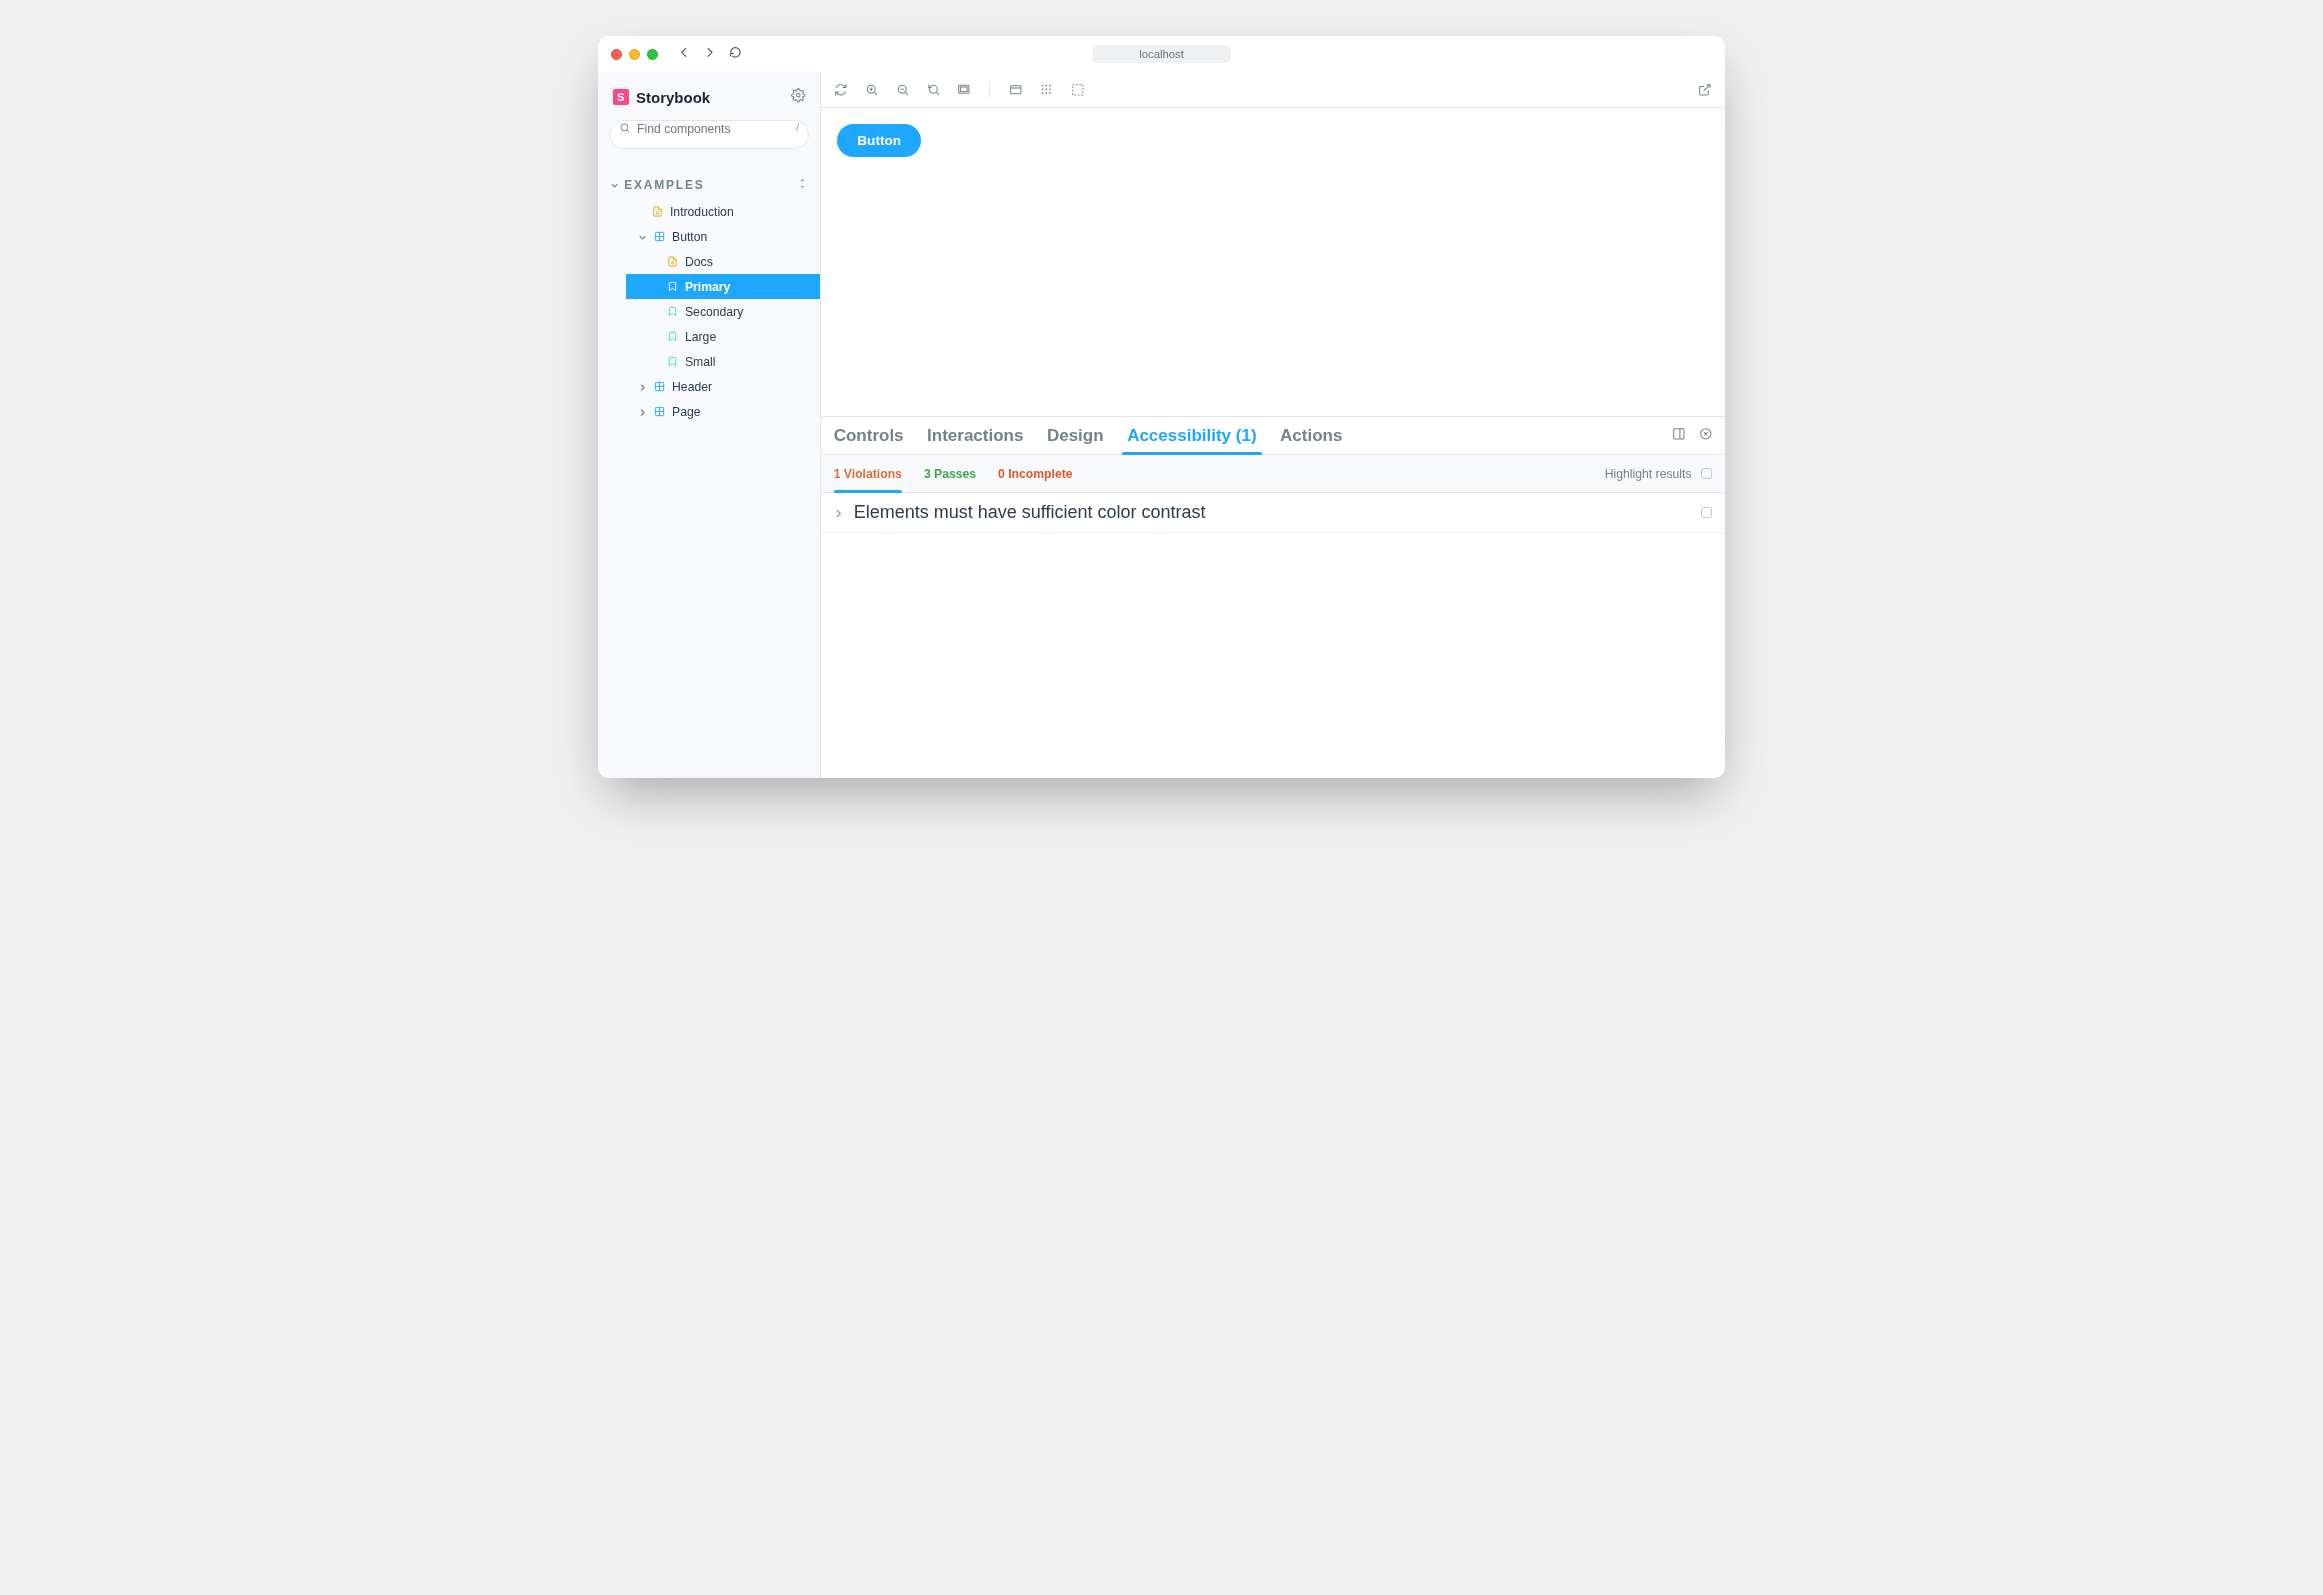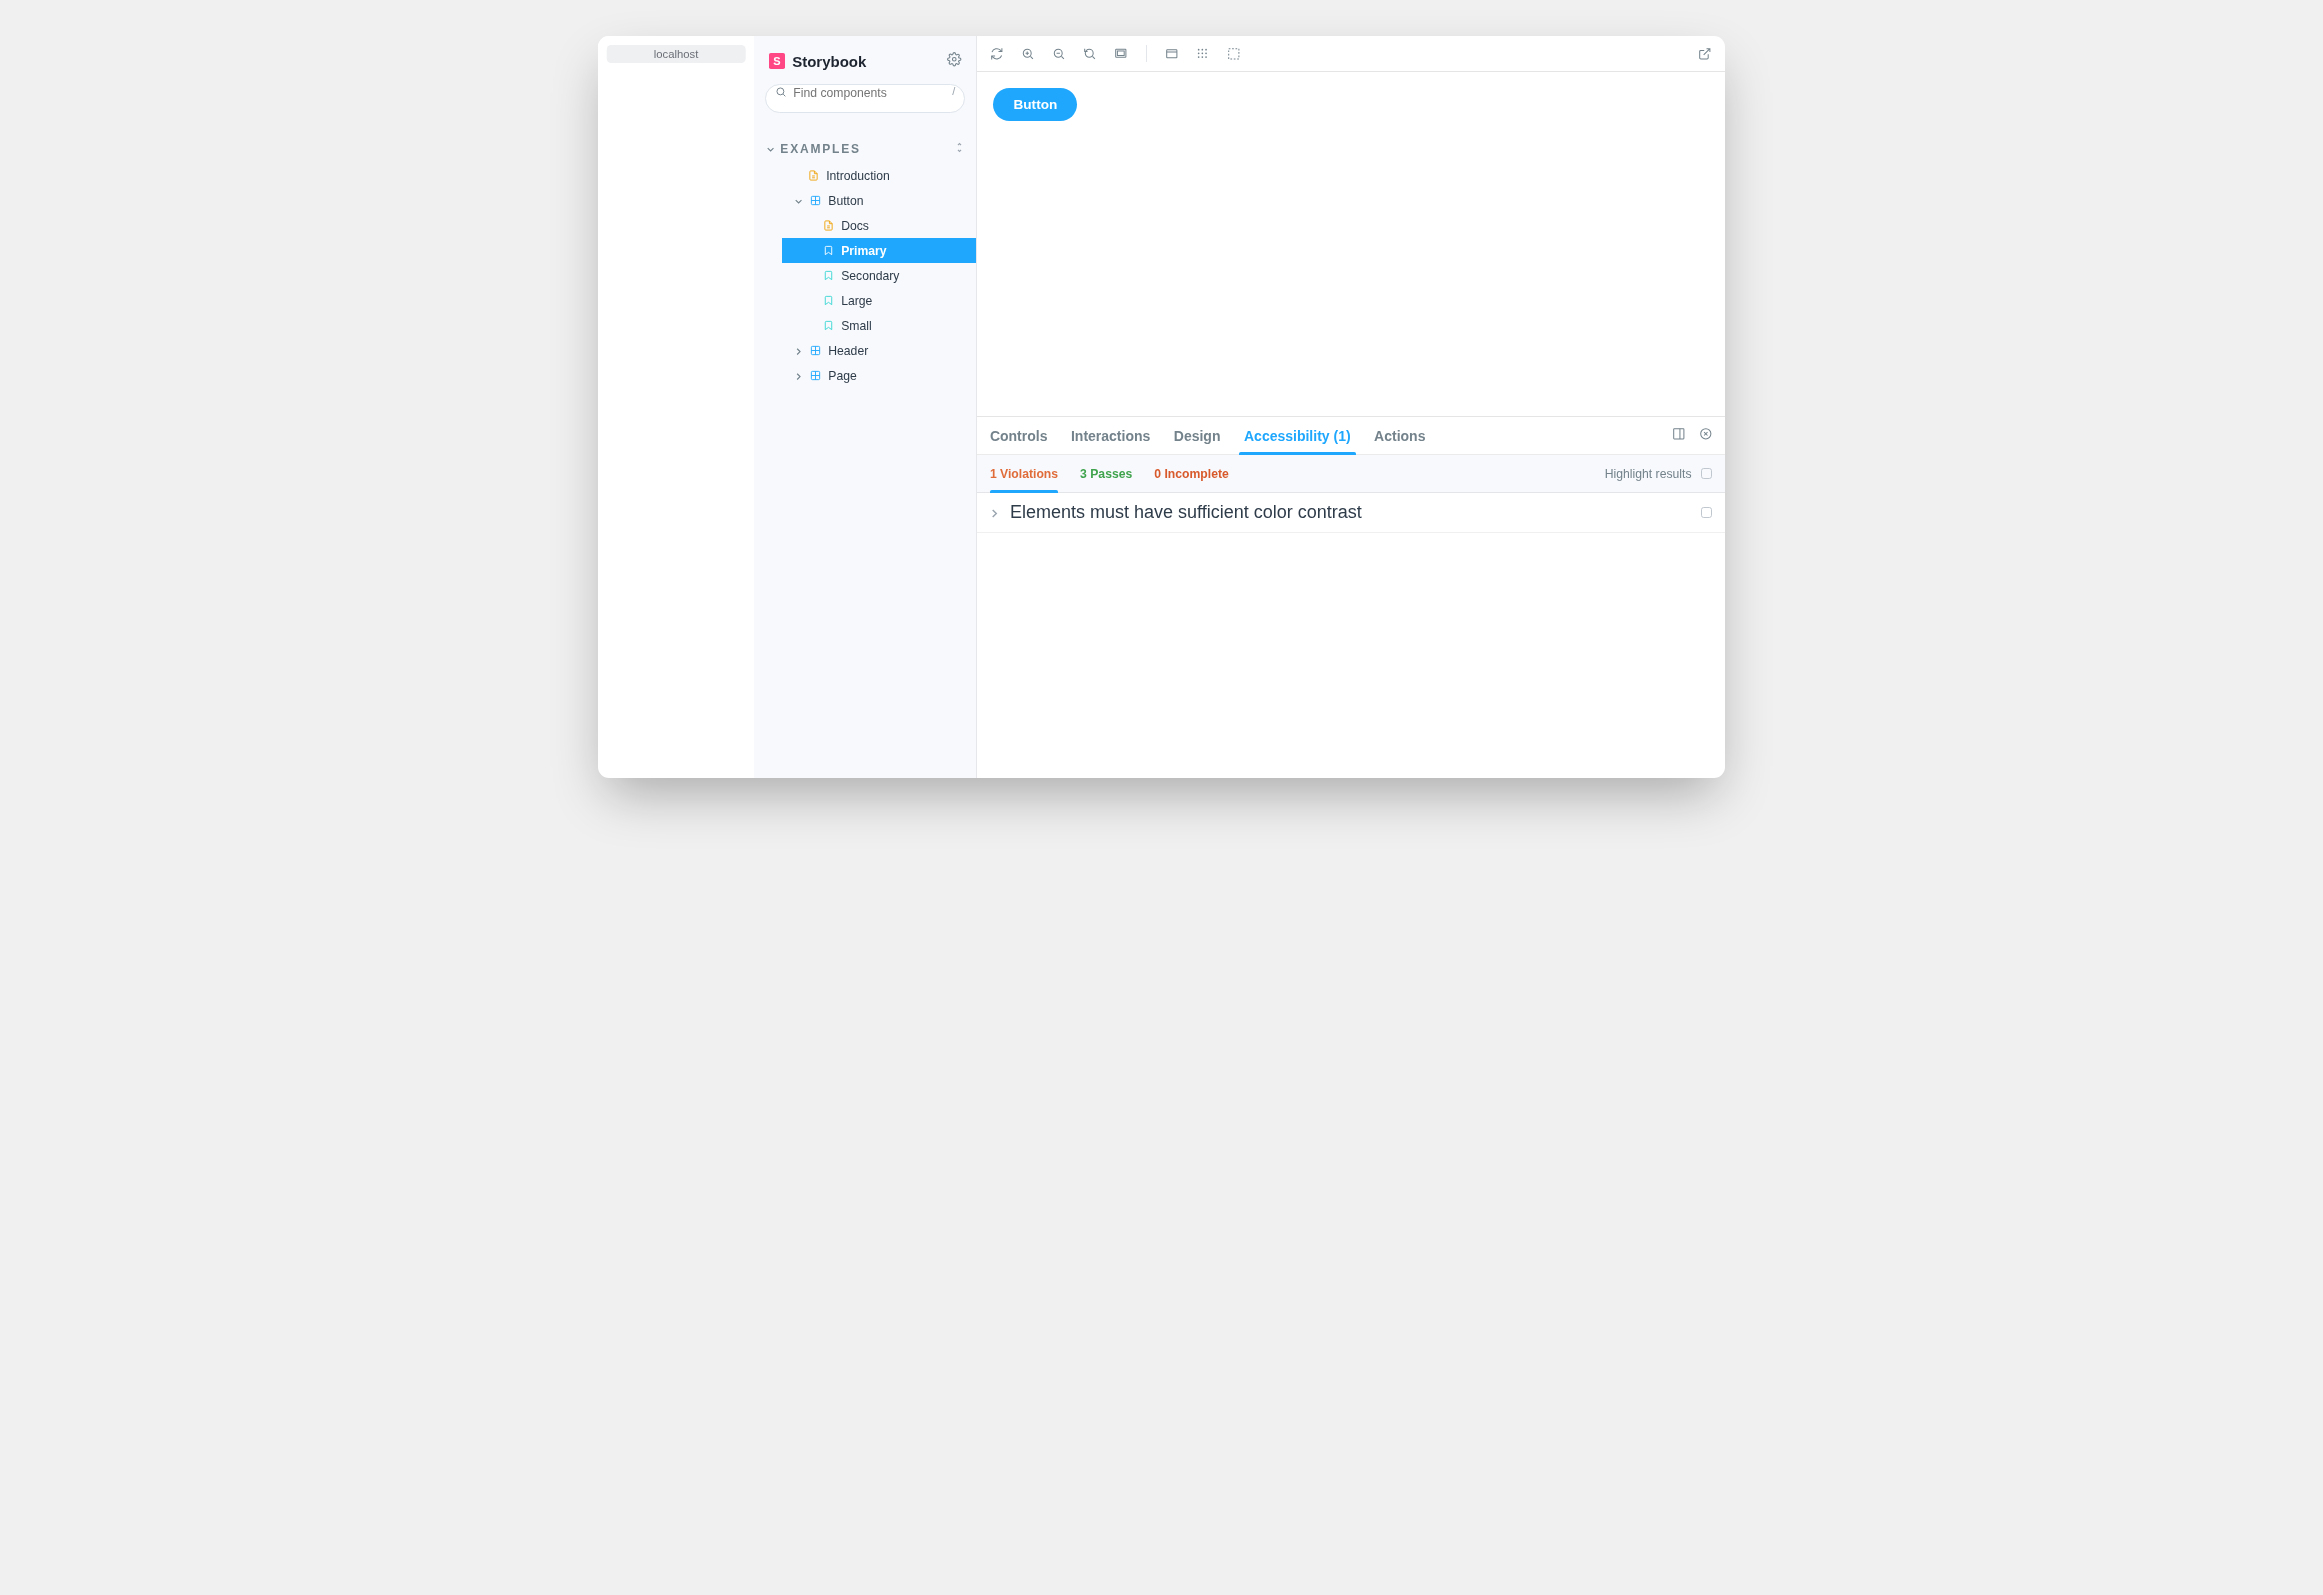--- a/index.html
+++ b/index.html
@@ -10,21 +10,21 @@
     min-height: 100vh;
   }
   .window {
     width: 1127px;
     height: 742px;
     background: #fff;
     border-radius: 11px;
     box-shadow: 0 22.6px 54px -9px rgba(0,0,0,0.3);
     overflow: hidden;
     display: flex;
-    flex-direction: row;
+    flex-direction: column;
     margin: 0 auto;
   }
   .titlebar {
     height: 36px;
     display: flex;
     align-items: center;
     padding: 0 12.7px;
     background: #fff;
     position: relative;
   }
@@ -112,21 +112,21 @@
   
   .addons{
     height:362px;border-top:0.9px solid rgba(0,0,0,0.1);
     display:flex;flex-direction:column;
   }
   .addon-tabs{
     height:38px;display:flex;align-items:center;justify-content:space-between;
     padding:0 12.7px;border-bottom:0.9px solid rgba(0,0,0,0.08);
   }
   .tabs{display:flex;gap:23.5px;height:100%;align-items:center;}
-  .tab{font-size:14px;font-weight:600;color:#73828b;cursor:pointer;height:100%;display:flex;align-items:center;position:relative;}
+  .tab{font-size:17px;font-weight:600;color:#73828b;cursor:pointer;height:100%;display:flex;align-items:center;position:relative;}
   .tab.active{color:#1ea7fd;}
   .tab.active::after{content:"";position:absolute;left:-5.4px;right:-5.4px;bottom:-0.9px;height:2.7px;background:#1ea7fd;border-radius:1.8px 1.8px 0 0;}
   .addon-actions{display:flex;gap:12.7px;color:#73828b;}
   .a11y-sub{
     height:38px;background:#f7f9fc;border-bottom:0.9px solid rgba(0,0,0,0.08);
     display:flex;align-items:center;justify-content:space-between;padding:0 12.7px;
   }
   .subtabs{display:flex;gap:22px;height:100%;align-items:center;font-size:12.2px;font-weight:600;}
   .subtab{cursor:pointer;height:100%;display:flex;align-items:center;position:relative;}
   .subtab.viol{color:#e06c3a;}

